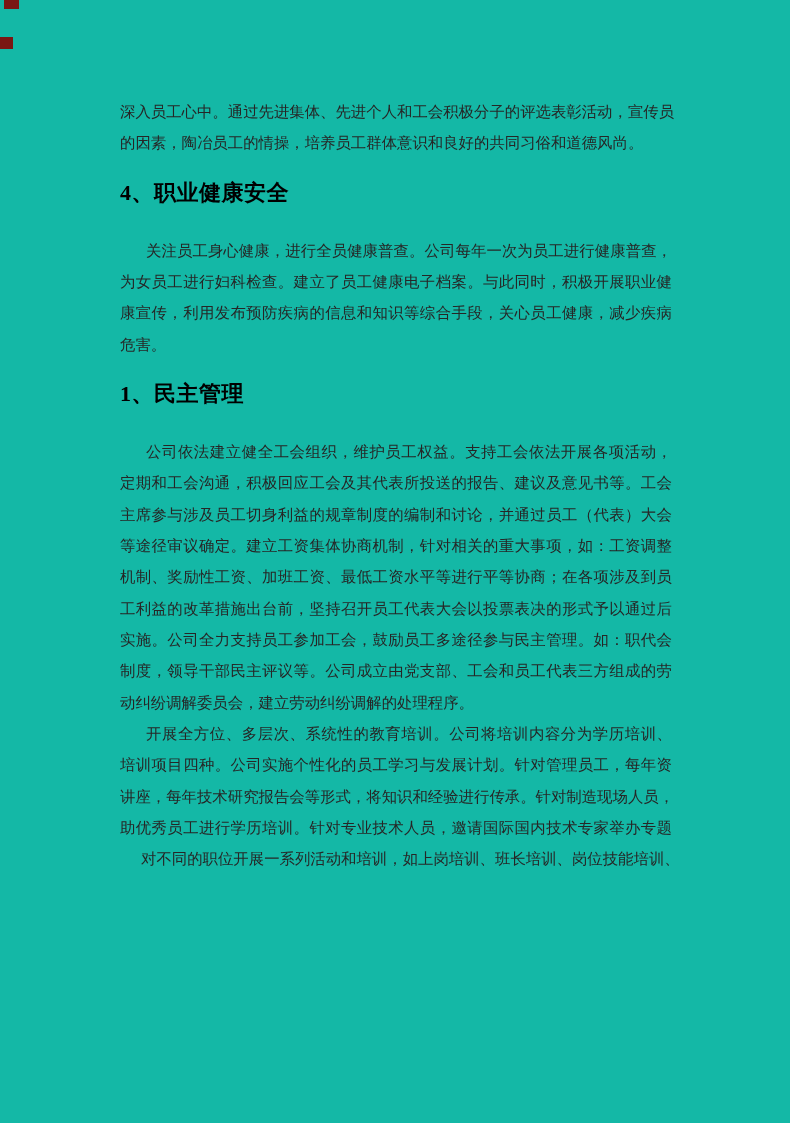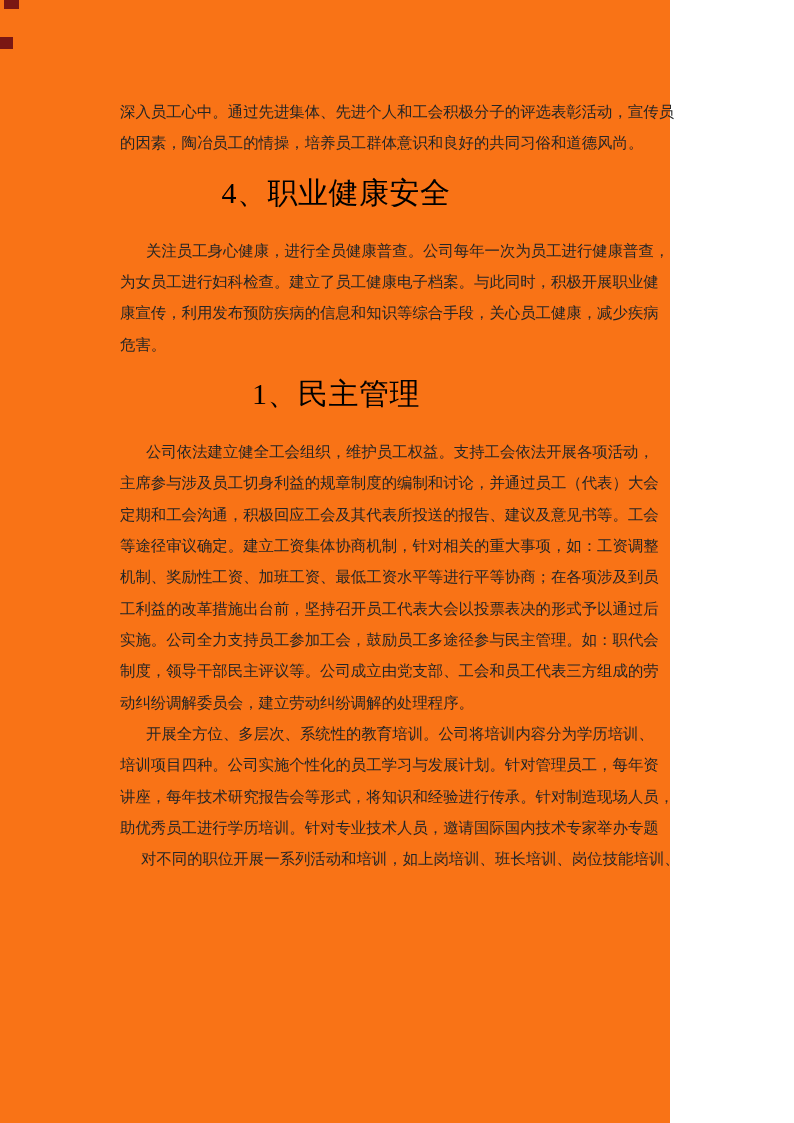--- a/index.html
+++ b/index.html
@@ -8,25 +8,25 @@
     padding: 0;
     background: #ffffff;
   }
   body {
     width: 794px;
     height: 1123px;
     overflow: hidden;
   }
   .page {
     position: relative;
-    width: 670px;
+    width: 790px;
     height: 1123px;
     box-sizing: border-box;
     padding: 96px 118px 0 120px;
-    background: #f97316;
+    background: #14b8a6;
     font-family: "Liberation Serif", "DejaVu Serif", serif;
     color: #262626;
   }
   .scan-mark {
     position: absolute;
     background: #7a1713;
   }
   .scan-mark.m1 { left: 4px;  top: 0px;  width: 15px; height: 9px; }
   .scan-mark.m2 { left: 0px;  top: 37px; width: 13px; height: 12px; }
 
@@ -46,28 +46,27 @@
     text-align-last: left;
   }
   .para.justify-last .line:last-child {
     text-align-last: justify;
     margin-left: 21px;
   }
   .para.indent .line:first-child {
     text-indent: 26px;
   }
   .heading {
-    font-size: 30px;
-    font-weight: normal;
+    font-size: 22px;
+    font-weight: bold;
     color: #000000;
     line-height: 31px;
     margin: 18px 0 27px 0;
     letter-spacing: 0.5px;
     white-space: nowrap;
-    text-align: center;
   }
 </style>
 </head>
 <body>
 
 <div class="page">
 
   <div class="scan-mark m1"></div>
   <div class="scan-mark m2"></div>
 
@@ -82,22 +81,22 @@
       <div class="line">关注员工身心健康，进行全员健康普查。公司每年一次为员工进行健康普查，</div>
       <div class="line">为女员工进行妇科检查。建立了员工健康电子档案。与此同时，积极开展职业健</div>
       <div class="line">康宣传，利用发布预防疾病的信息和知识等综合手段，关心员工健康，减少疾病</div>
       <div class="line">危害。</div>
     </div>
 
   <h2 class="heading">1、民主管理</h2>
 
   <div class="para indent">
       <div class="line">公司依法建立健全工会组织，维护员工权益。支持工会依法开展各项活动，</div>
+      <div class="line">定期和工会沟通，积极回应工会及其代表所投送的报告、建议及意见书等。工会</div>
       <div class="line">主席参与涉及员工切身利益的规章制度的编制和讨论，并通过员工（代表）大会</div>
-      <div class="line">定期和工会沟通，积极回应工会及其代表所投送的报告、建议及意见书等。工会</div>
       <div class="line">等途径审议确定。建立工资集体协商机制，针对相关的重大事项，如：工资调整</div>
       <div class="line">机制、奖励性工资、加班工资、最低工资水平等进行平等协商；在各项涉及到员</div>
       <div class="line">工利益的改革措施出台前，坚持召开员工代表大会以投票表决的形式予以通过后</div>
       <div class="line">实施。公司全力支持员工参加工会，鼓励员工多途径参与民主管理。如：职代会</div>
       <div class="line">制度，领导干部民主评议等。公司成立由党支部、工会和员工代表三方组成的劳</div>
       <div class="line">动纠纷调解委员会，建立劳动纠纷调解的处理程序。</div>
     </div>
 
 
   <div class="para indent justify-last">

